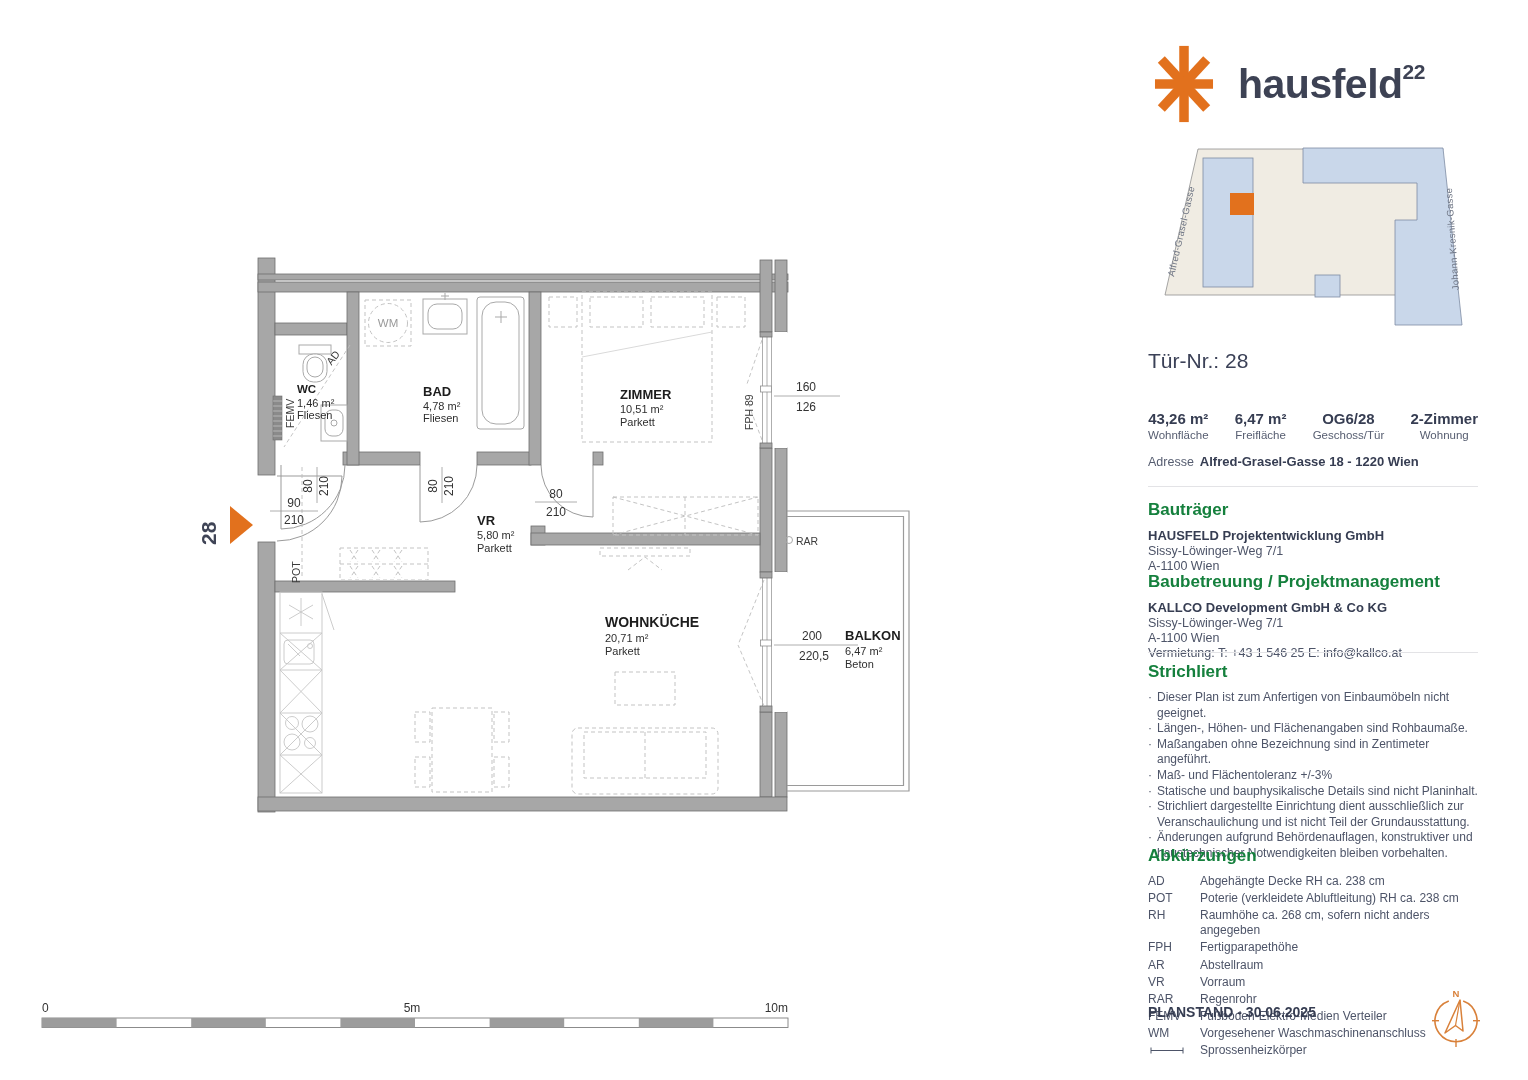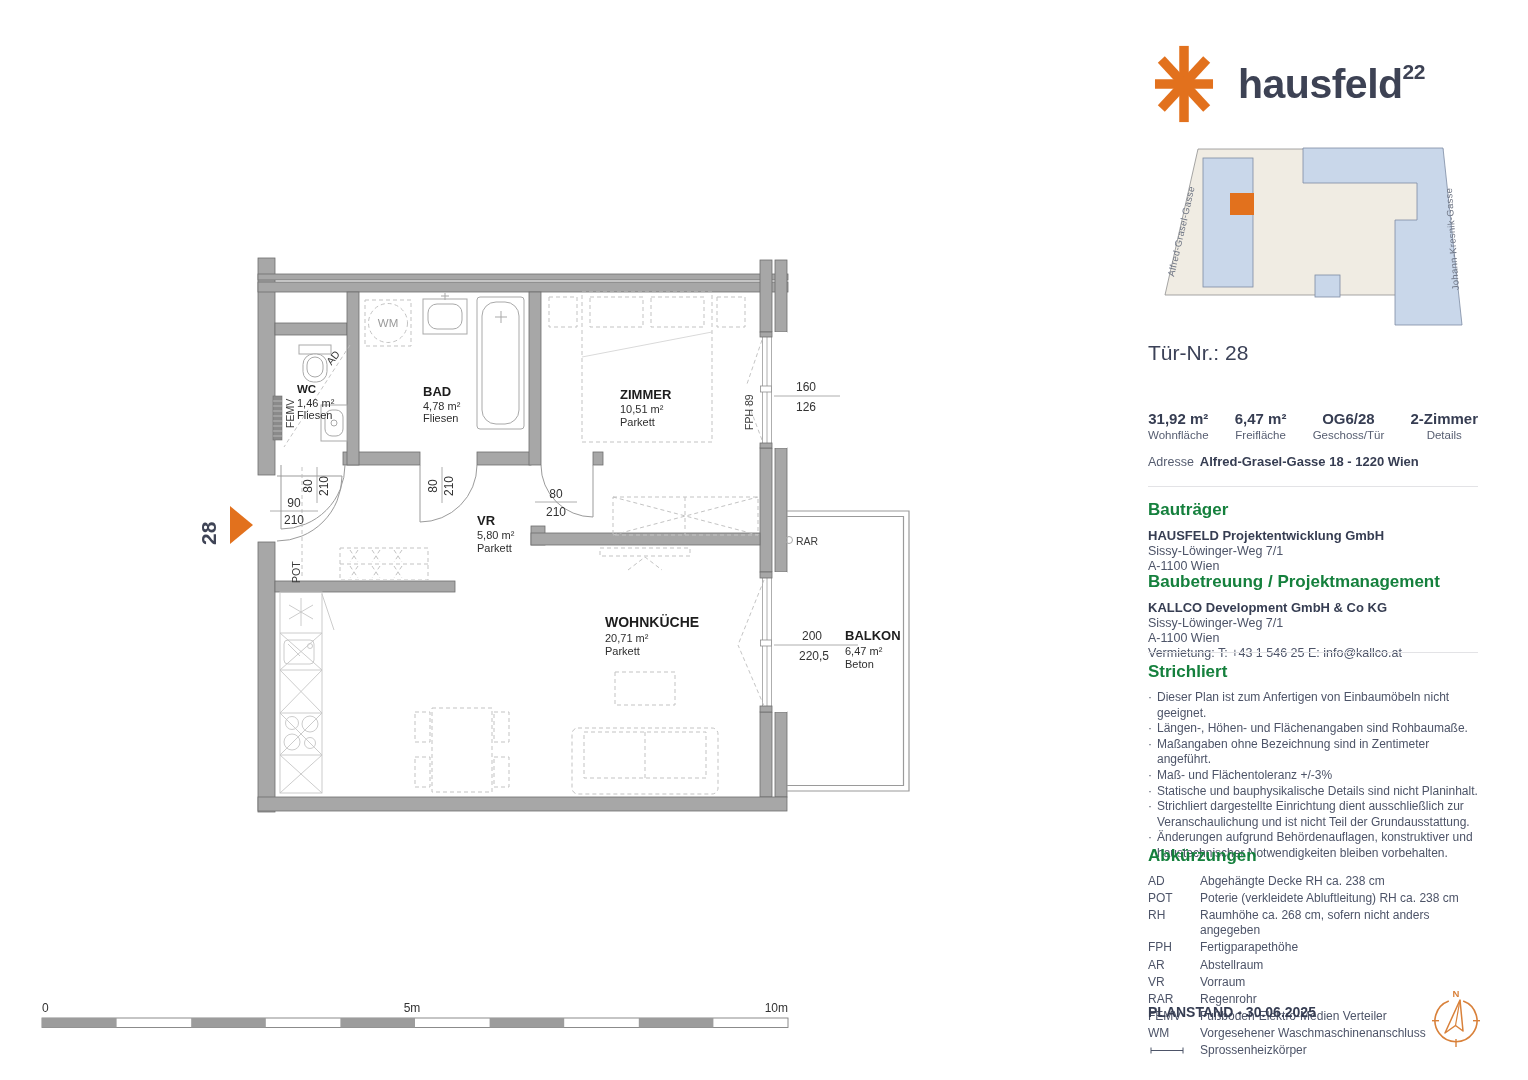--- a/index.html
+++ b/index.html
@@ -24,21 +24,21 @@
   .rsub{font-size:11px;fill:#2e2e2e;}
   .ann{font-size:10.5px;fill:#3c3c3c;}
   .wmtxt{font-size:11.5px;fill:#9a9a9a;}
   .doornr{font-size:21px;font-weight:bold;fill:#3f4456;}
   
   .logo-row{display:flex;align-items:center;gap:18px;}
   .wordmark{font-size:41px;font-weight:700;color:#3d4254;letter-spacing:-.5px;line-height:1;}
   .wordmark sup{font-size:21px;position:relative;top:-4px;font-weight:700;}
   .title-project{font-size:33px;font-weight:800;letter-spacing:-.3px;color:#363d52;line-height:1.05;}
   .title-unit{font-weight:400;}
-  .title-door{font-size:21px;margin-top:3px;color:#3b4157;}
+  .title-door{font-size:21px;margin-top:11px;color:#3b4157;}
   .stats{display:flex;width:330px;justify-content:space-between;}
   .stat{text-align:center;}
   .stat-val{font-size:15px;font-weight:bold;color:#363d52;}
   .stat-lab{font-size:11.5px;color:#565d70;margin-top:2px;}
   .addr{font-size:12.5px;color:#565d70;}
   .addr b{color:#363d52;font-size:13px;margin-left:6px;}
   .sec-h{font-size:17px;font-weight:800;color:#15803d;margin:0 0 8px 0;}
   .sec-line{font-size:12.5px;line-height:1.22;color:#4d5468;}
   .sec-line.co{font-weight:bold;color:#363d52;font-size:13px;}
   .divider{width:330px;border-top:1px solid #e3e3e6;}
@@ -324,34 +324,34 @@
   <text transform="translate(26,132) rotate(-77)" font-size="9.5" fill="#6e7584" letter-spacing=".3">Alfred-Grasel-Gasse</text>
   <text transform="translate(311,145) rotate(-94)" font-size="9.5" fill="#6e7584" letter-spacing=".3">Johann-Kresnik-Gasse</text>
 </svg>
 
 <div class="abs" style="left:1148px;top:338px;">
   <div class="title-door">Tür-Nr.: 28</div>
 </div>
 
 <div class="abs stats" style="left:1148px;top:410px;">
   <div class="stat">
-    <div class="stat-val">31,92 m²</div>
+    <div class="stat-val">43,26 m²</div>
       <div class="stat-lab">Wohnfläche</div>
   </div>
   <div class="stat">
     <div class="stat-val">6,47 m²</div>
       <div class="stat-lab">Freifläche</div>
   </div>
   <div class="stat">
     <div class="stat-val">OG6/28</div>
       <div class="stat-lab">Geschoss/Tür</div>
   </div>
   <div class="stat">
     <div class="stat-val">2-Zimmer</div>
-      <div class="stat-lab">Details</div>
+      <div class="stat-lab">Wohnung</div>
   </div>
 </div>
 
 <div class="abs addr" style="left:1148px;top:454px;">
   <span>Adresse</span><b>Alfred-Grasel-Gasse 18 - 1220 Wien</b>
 </div>
 
 <div class="abs divider" style="left:1148px;top:486px;"></div>
 
 <div class="abs" style="left:1148px;top:500px;">

